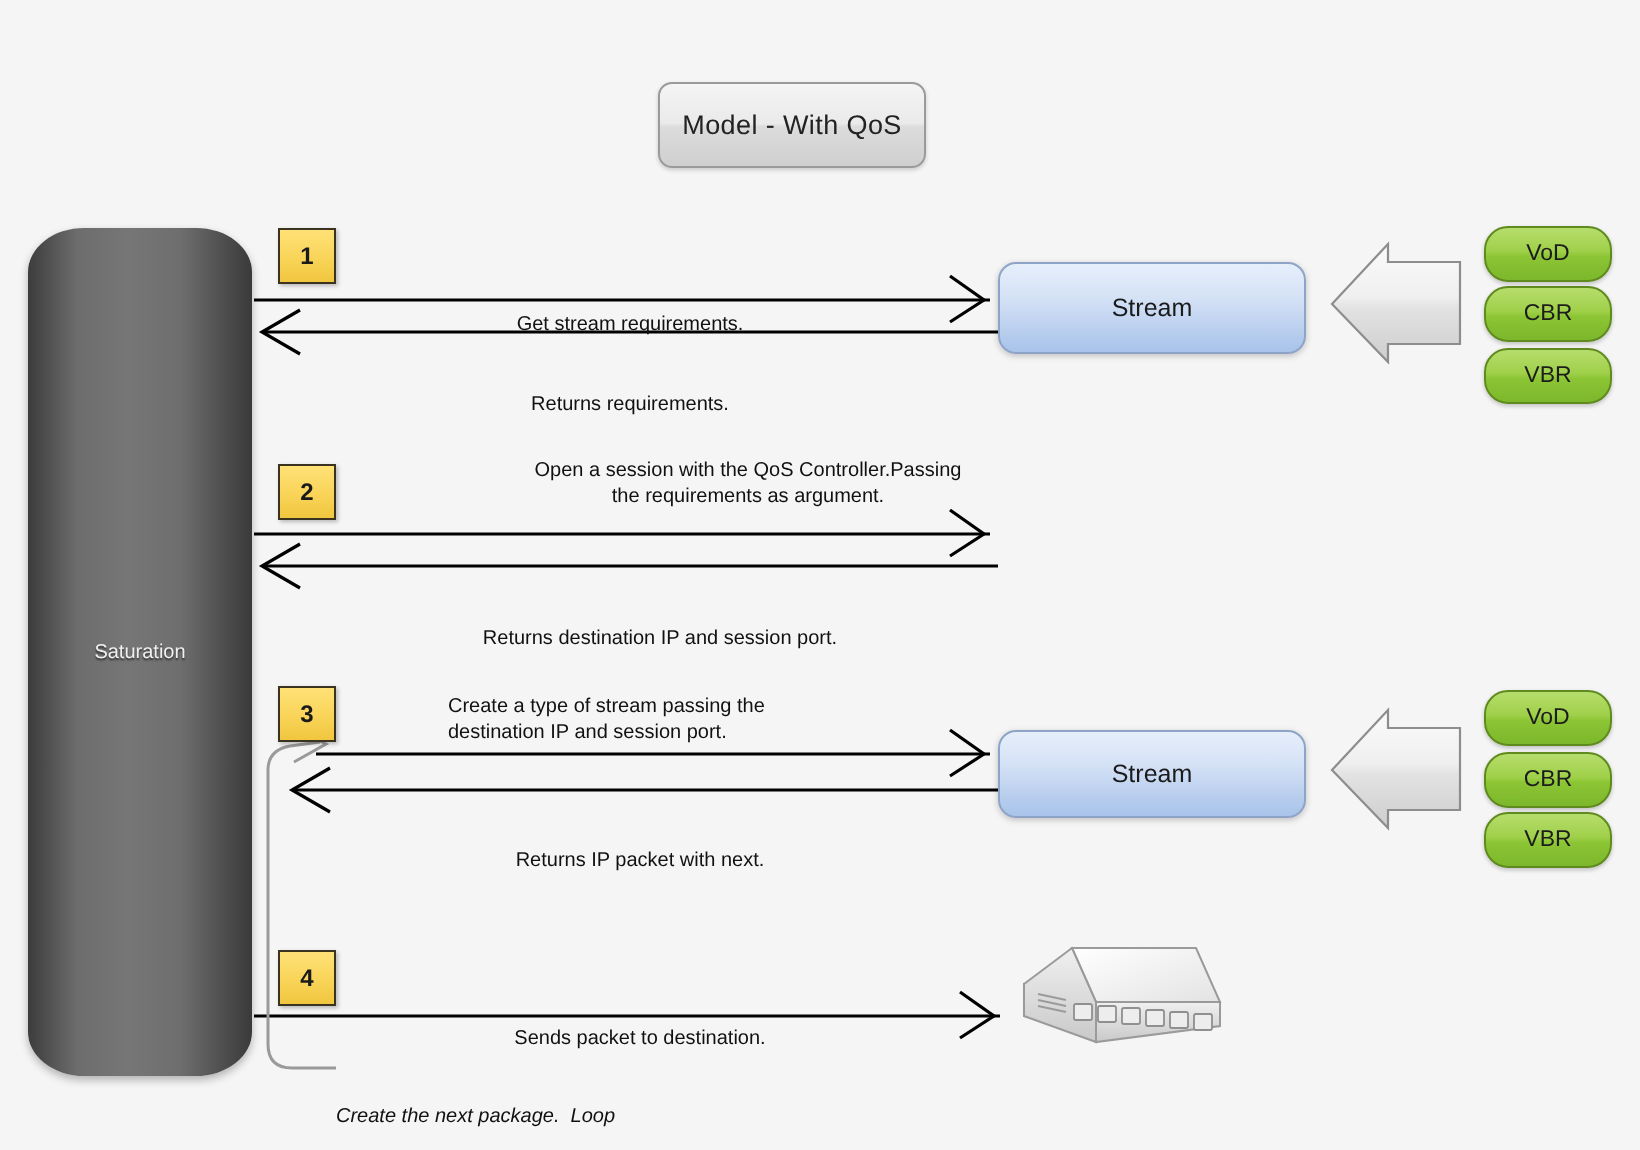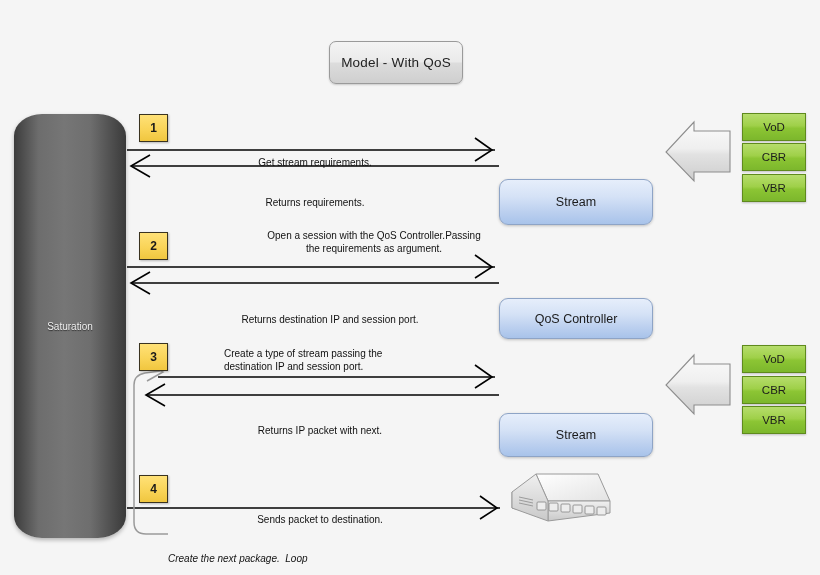--- a/index.html
+++ b/index.html
@@ -84,30 +84,29 @@
     position: absolute;
     border: 1px solid #8ea4c6;
     border-radius: 9px;
     background: linear-gradient(to bottom, #e6eefb 0%, #d5e2f6 38%, #bcd0ef 72%, #a8c3ea 100%);
     box-shadow: 0 1px 3px rgba(0,0,0,0.22);
     display: flex;
     align-items: center;
     justify-content: center;
     font-size: 12.5px;
     color: #1b1b1b;
-    margin-top: 48px;
   }
 
   
   .green-box {
     position: absolute;
     width: 62px;
     height: 26px;
     border: 1px solid #5f8a1d;
-    border-radius: 0;
+    border-radius: 12px;
     background: linear-gradient(to bottom, #b6dd6c 0%, #9fd049 45%, #8cc534 55%, #7cb72c 100%);
     box-shadow: 0 1px 2px rgba(0,0,0,0.22);
     display: flex;
     align-items: center;
     justify-content: center;
     font-size: 11.5px;
     color: #1c1c1c;
   }
 
   
@@ -249,23 +248,20 @@
   <div class="msg center" style="left:170px; top:400px; width:300px;">Returns IP packet with next.</div>
 
   <div class="msg center" style="left:170px; top:489px; width:300px;">Sends packet to destination.</div>
 
   <div class="msg left" style="left:168px; top:552px; width:320px;font-style:italic;">Create the next package.  Loop</div>
 
   <div class="node-box" style="left:499px; top:131px; width:152px; height:44px;">
     <span>Stream</span>
   </div>
 
-  <div class="node-box" style="left:499px; top:250px; width:152px; height:39px;">
-    <span>QoS Controller</span>
-  </div>
 
   <div class="node-box" style="left:499px; top:365px; width:152px; height:42px;">
     <span>Stream</span>
   </div>
 
   <div class="green-box" style="left:742px; top:113px;">
     <span>VoD</span>
   </div>
   <div class="green-box" style="left:742px; top:143px;">
     <span>CBR</span>

